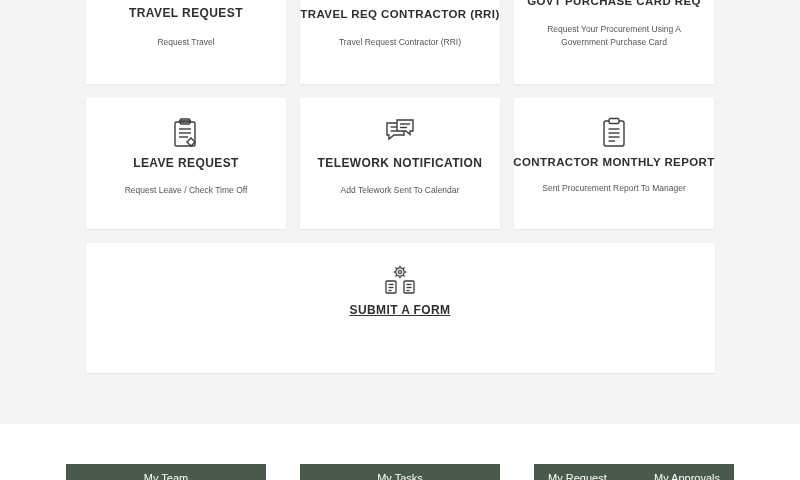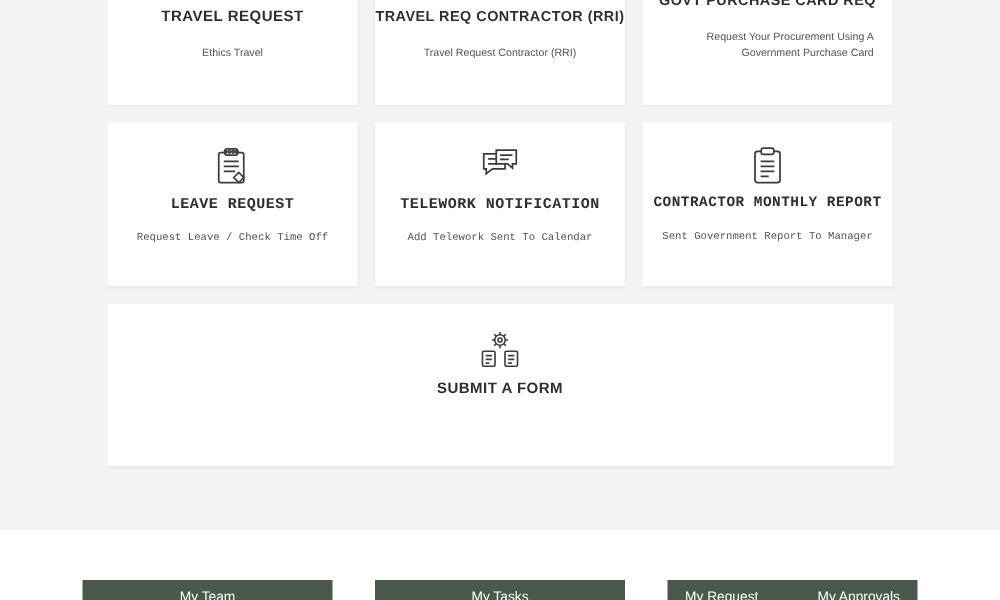--- a/index.html
+++ b/index.html
@@ -38,20 +38,21 @@
     width: 200px;
     box-sizing: border-box;
     padding: 14px 12px 18px 12px;
     display: flex;
     flex-direction: column;
     align-items: center;
     box-shadow: 0 1px 2px rgba(0,0,0,0.07);
   }
   .card.wide {
     width: 629px;
+    text-decoration: underline;
   }
   .card-icon {
     height: 34px;
     display: flex;
     align-items: center;
     justify-content: center;
     margin-bottom: 6px;
     color: #3c3c3c;
   }
   .card-title {
@@ -64,21 +65,21 @@
     margin-bottom: 14px;
     white-space: nowrap;
   }
   .card-title.small {
     font-size: 11.5px;
   }
   .card-desc {
     font-size: 8.5px;
     line-height: 1.45;
     color: #555555;
-    text-align: right;
+    text-align: center;
     max-width: 170px;
   }
   .card.wide .card-desc {
     max-width: 560px;
     font-size: 8.5px;
   }
 
   
   .row-1 {
     margin-top: -46px;
@@ -90,21 +91,20 @@
   }
   .row-1 .card-title {
     margin-bottom: 16px;
   }
   .row-2 {
     margin-top: 14px;
   }
   .row-2 .card {
     height: 131px;
     padding-top: 18px;
-    font-family: Liberation Mono, monospace;
   }
   .row-3 {
     margin-top: 14px;
   }
   .row-3 .card {
     height: 130px;
     padding-top: 20px;
   }
 
   .spacer {
@@ -153,21 +153,21 @@
 <body>
 
 <div class="page">
 
   <div class="cards-region">
 
     <div class="row row-1">
 
       <div class="card">
         <div class="card-title">TRAVEL REQUEST</div>
-        <div class="card-desc">Ethics Travel</div>
+        <div class="card-desc">Request Travel</div>
       </div>
 
       <div class="card">
         <div class="card-title small">TRAVEL REQ CONTRACTOR (RRI)</div>
         <div class="card-desc">Travel Request Contractor (RRI)</div>
       </div>
 
       <div class="card">
         <div class="card-title small">GOVT PURCHASE CARD REQ</div>
         <div class="card-desc">Request Your Procurement Using A Government Purchase Card</div>
@@ -216,21 +216,21 @@
           <svg class="icon-svg" width="28" height="32" viewBox="0 0 28 32" fill="none" stroke="#3c3c3c" stroke-width="1.4">
             <rect x="4" y="4" width="20" height="25" rx="2"></rect>
             <rect x="9" y="1.5" width="10" height="5" rx="1.5" fill="#ffffff"></rect>
             <line x1="8.5" y1="12" x2="19.5" y2="12"></line>
             <line x1="8.5" y1="16" x2="19.5" y2="16"></line>
             <line x1="8.5" y1="20" x2="19.5" y2="20"></line>
             <line x1="8.5" y1="24" x2="15" y2="24"></line>
           </svg>
         </div>
         <div class="card-title small">CONTRACTOR MONTHLY REPORT</div>
-        <div class="card-desc">Sent Government Report To Manager</div>
+        <div class="card-desc">Sent Procurement Report To Manager</div>
       </div>
 
     </div>
 
     <div class="row row-3">
 
       <div class="card wide">
         <div class="card-icon">
           <svg class="icon-svg" width="34" height="32" viewBox="0 0 34 32" fill="none" stroke="#3c3c3c" stroke-width="1.3">
             <circle cx="17" cy="8" r="4.2"></circle>

